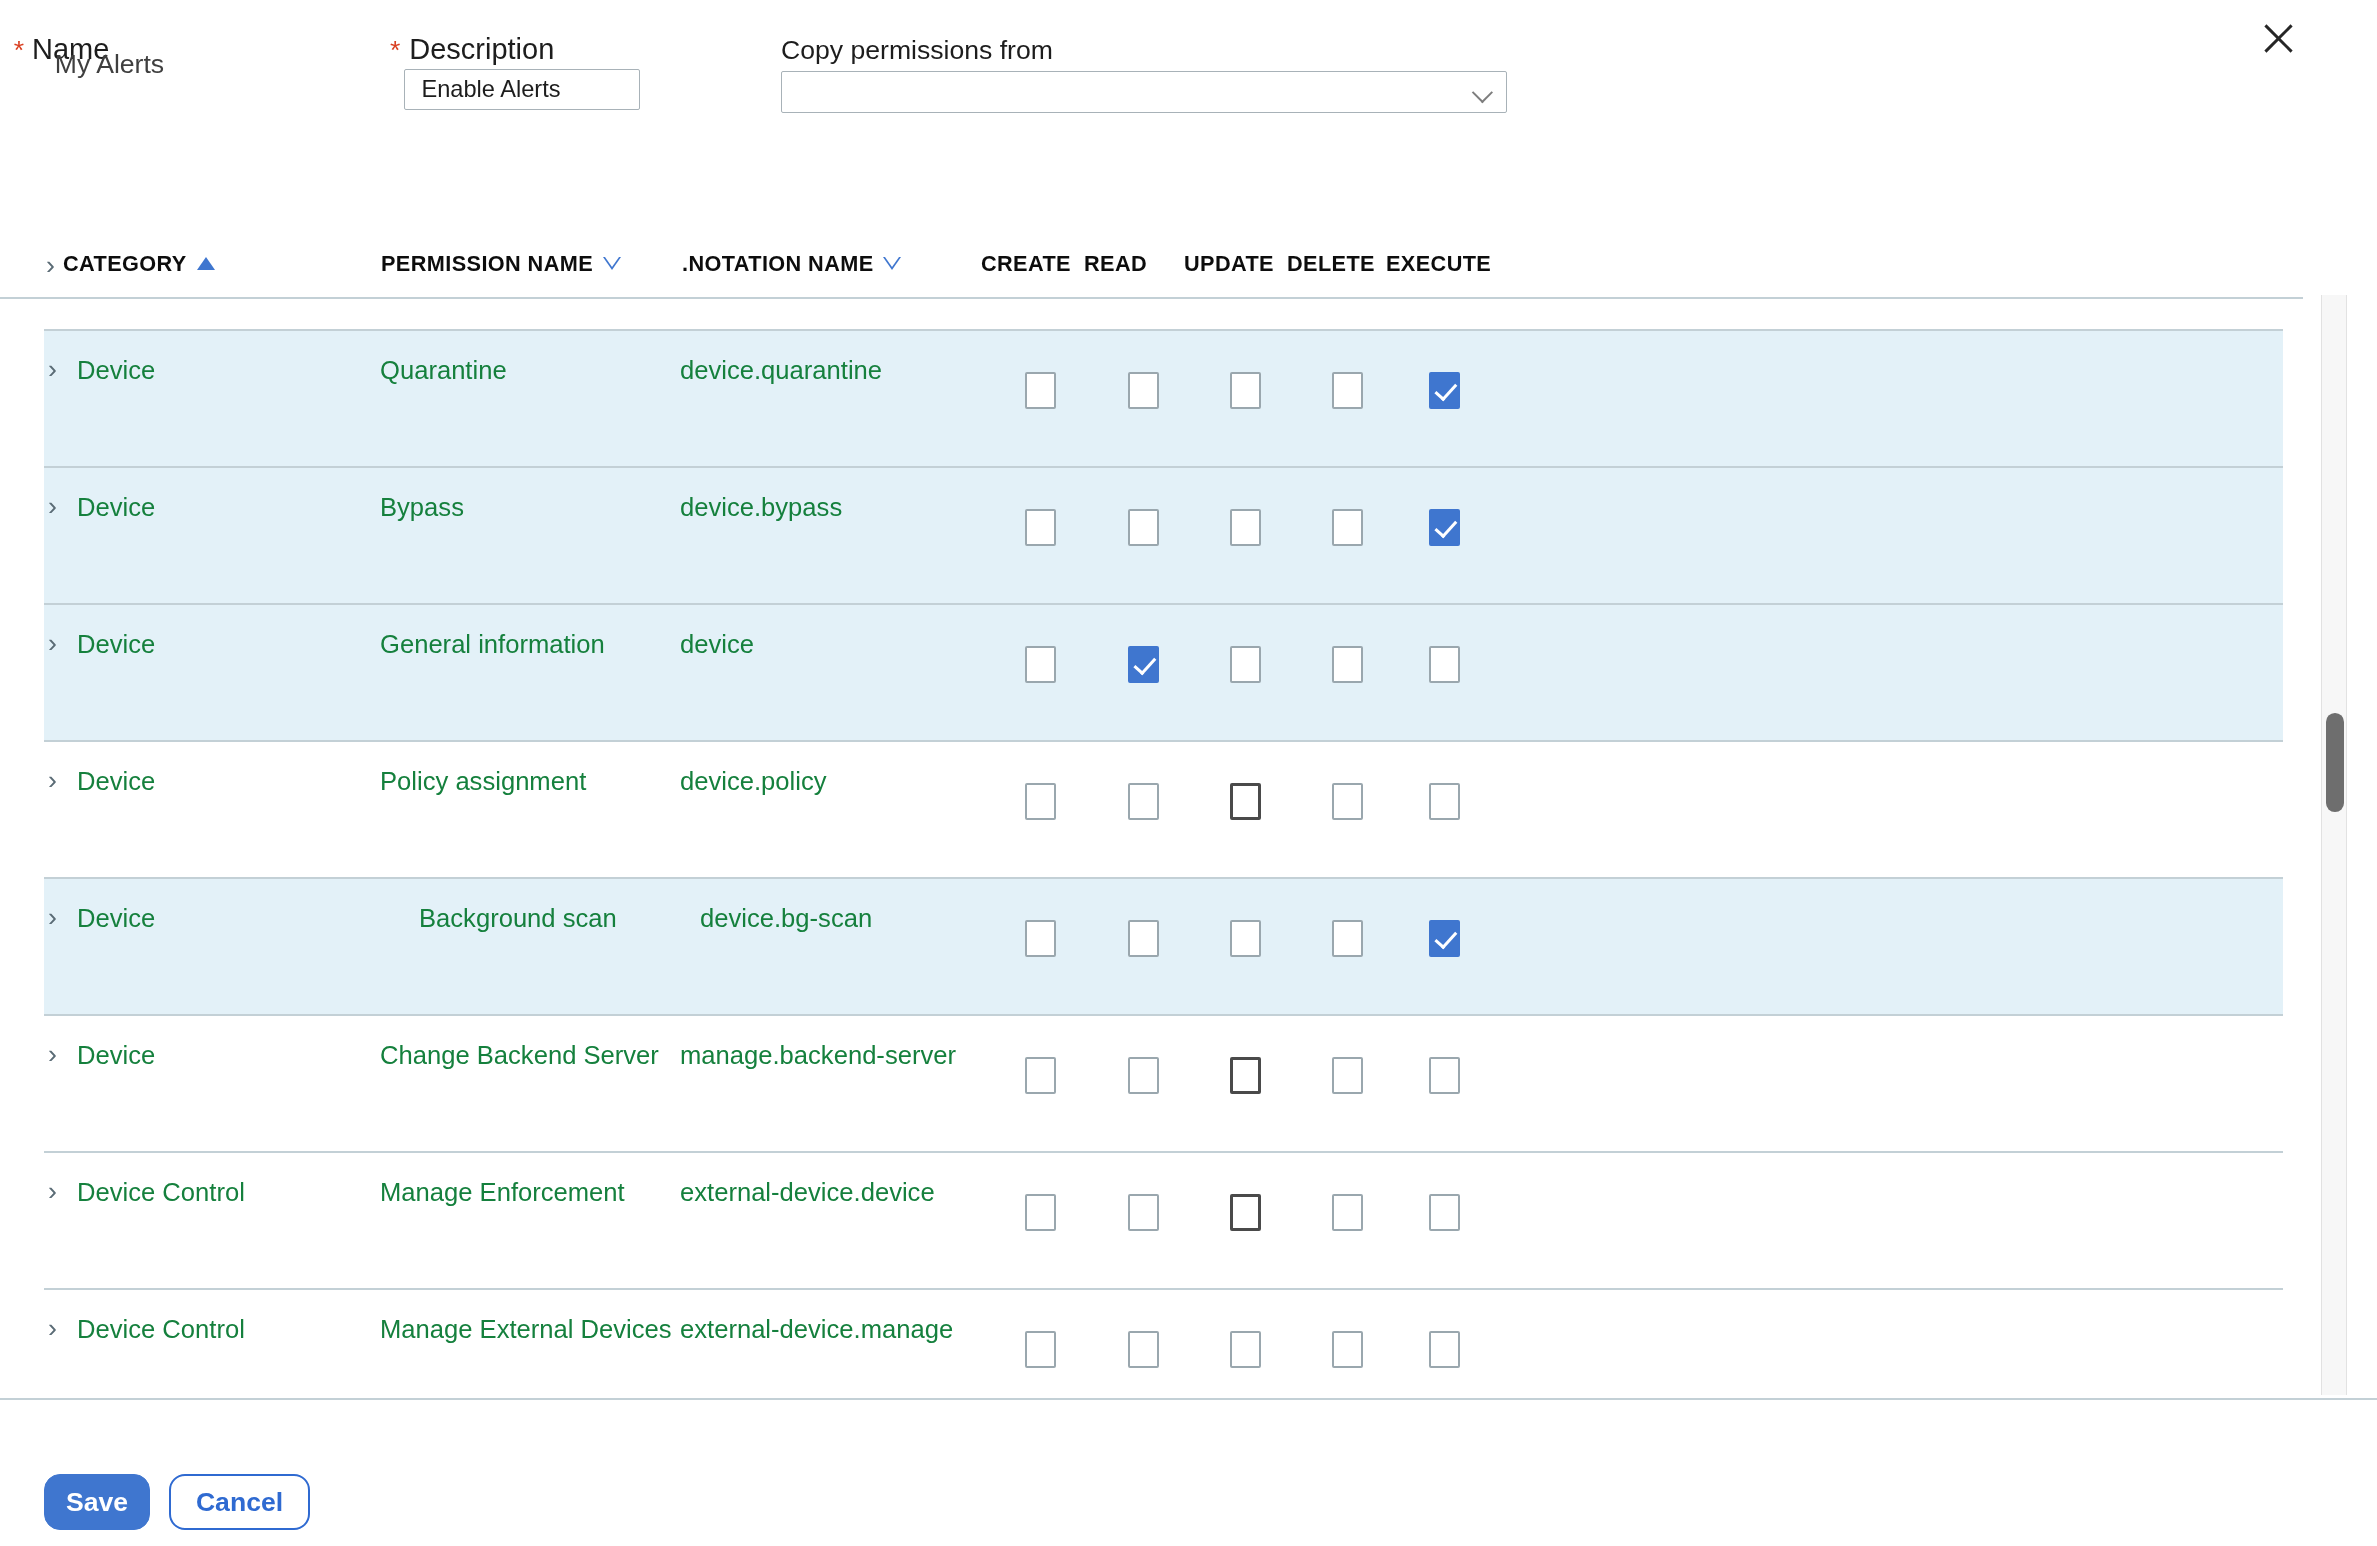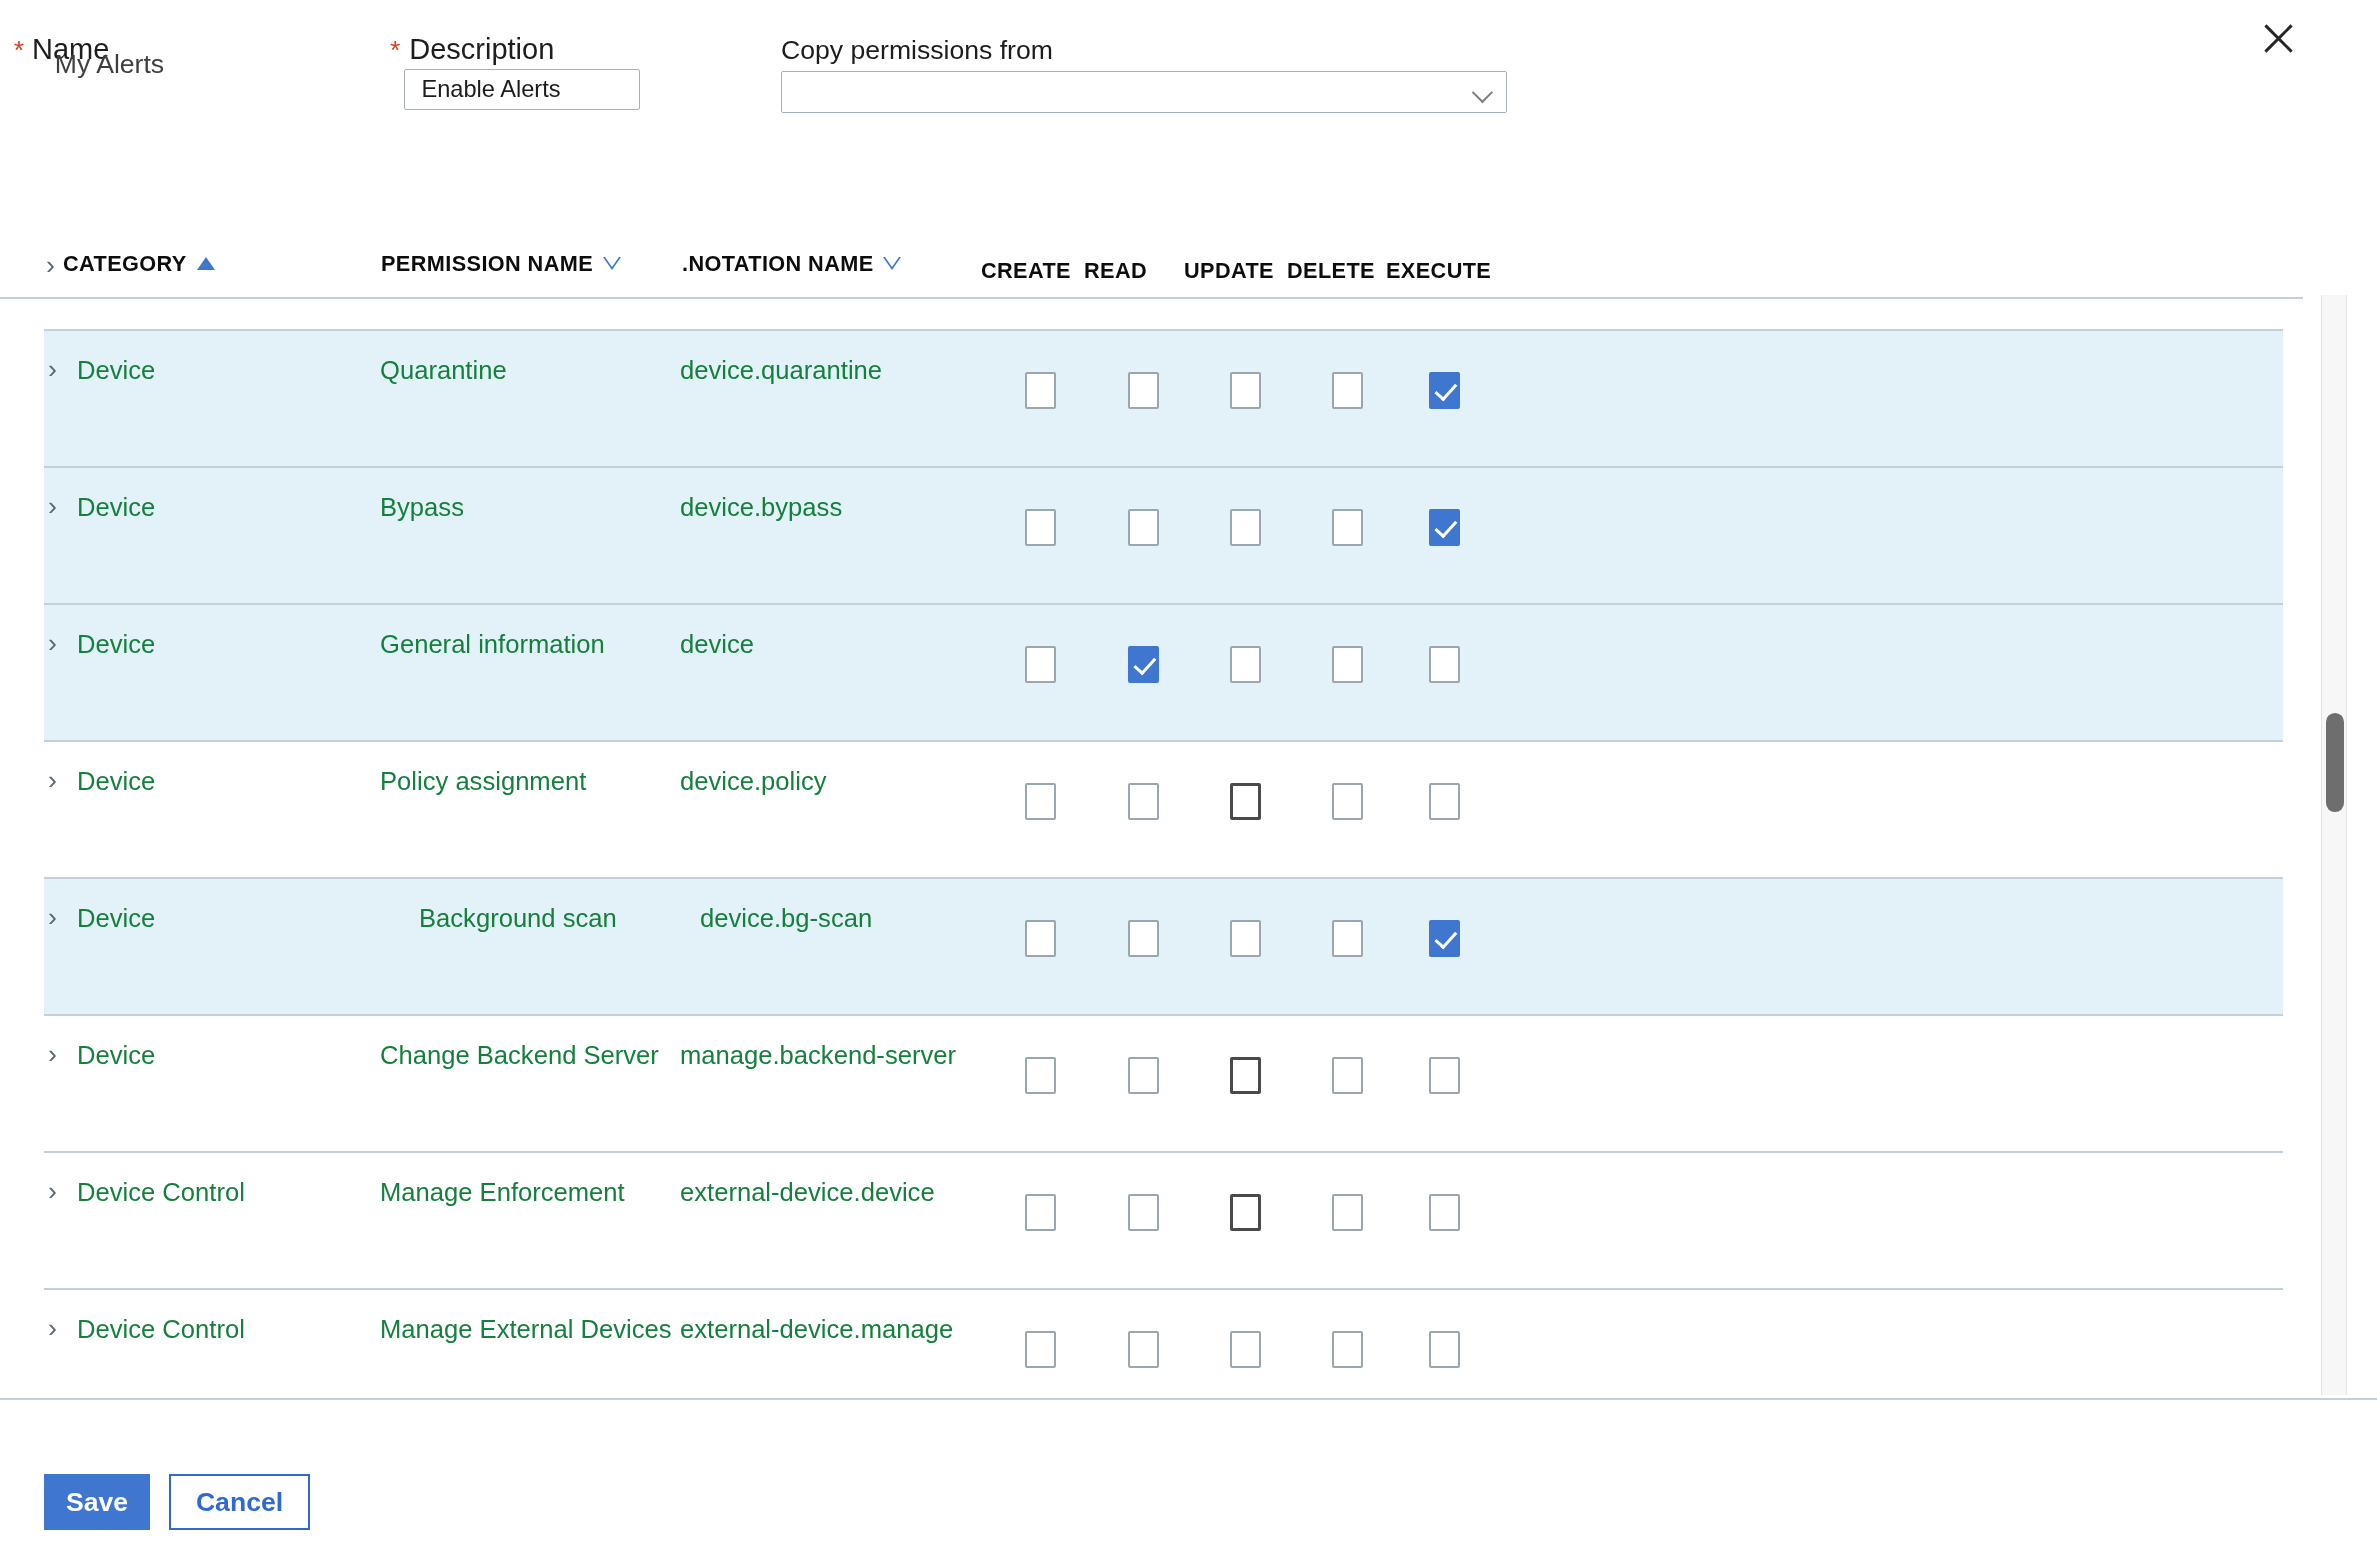--- a/index.html
+++ b/index.html
@@ -181,21 +181,21 @@
     font-size: 21.7px;
     font-weight: 700;
     letter-spacing: 0.4px;
     color: #0d0d0d;
     white-space: nowrap;
     cursor: pointer;
     display: flex;
     align-items: center;
     gap: 9.9px;
   }
-  .th.plain { cursor: default; margin-top: 7px; }
+  .th.plain { cursor: default; }
 
   .header-chevron {
     position: absolute;
     left: 46px;
     top: 17.7px;
     font-size: 26.6px;
     color: #5a6b75;
     font-weight: 300;
     cursor: pointer;
   }
@@ -349,21 +349,21 @@
     top: 1400px;
     width: 2378px;
     height: 147px;
     background: #ffffff;
   }
 
   .btn {
     position: absolute;
     top: 74px;
     height: 56px;
-    border-radius: 0;
+    border-radius: 16px;
     font-family: "Liberation Sans", sans-serif;
     font-size: 26.6px;
     font-weight: 700;
     cursor: pointer;
     display: flex;
     align-items: center;
     justify-content: center;
   }
   #save-btn {
     left: 44px;

